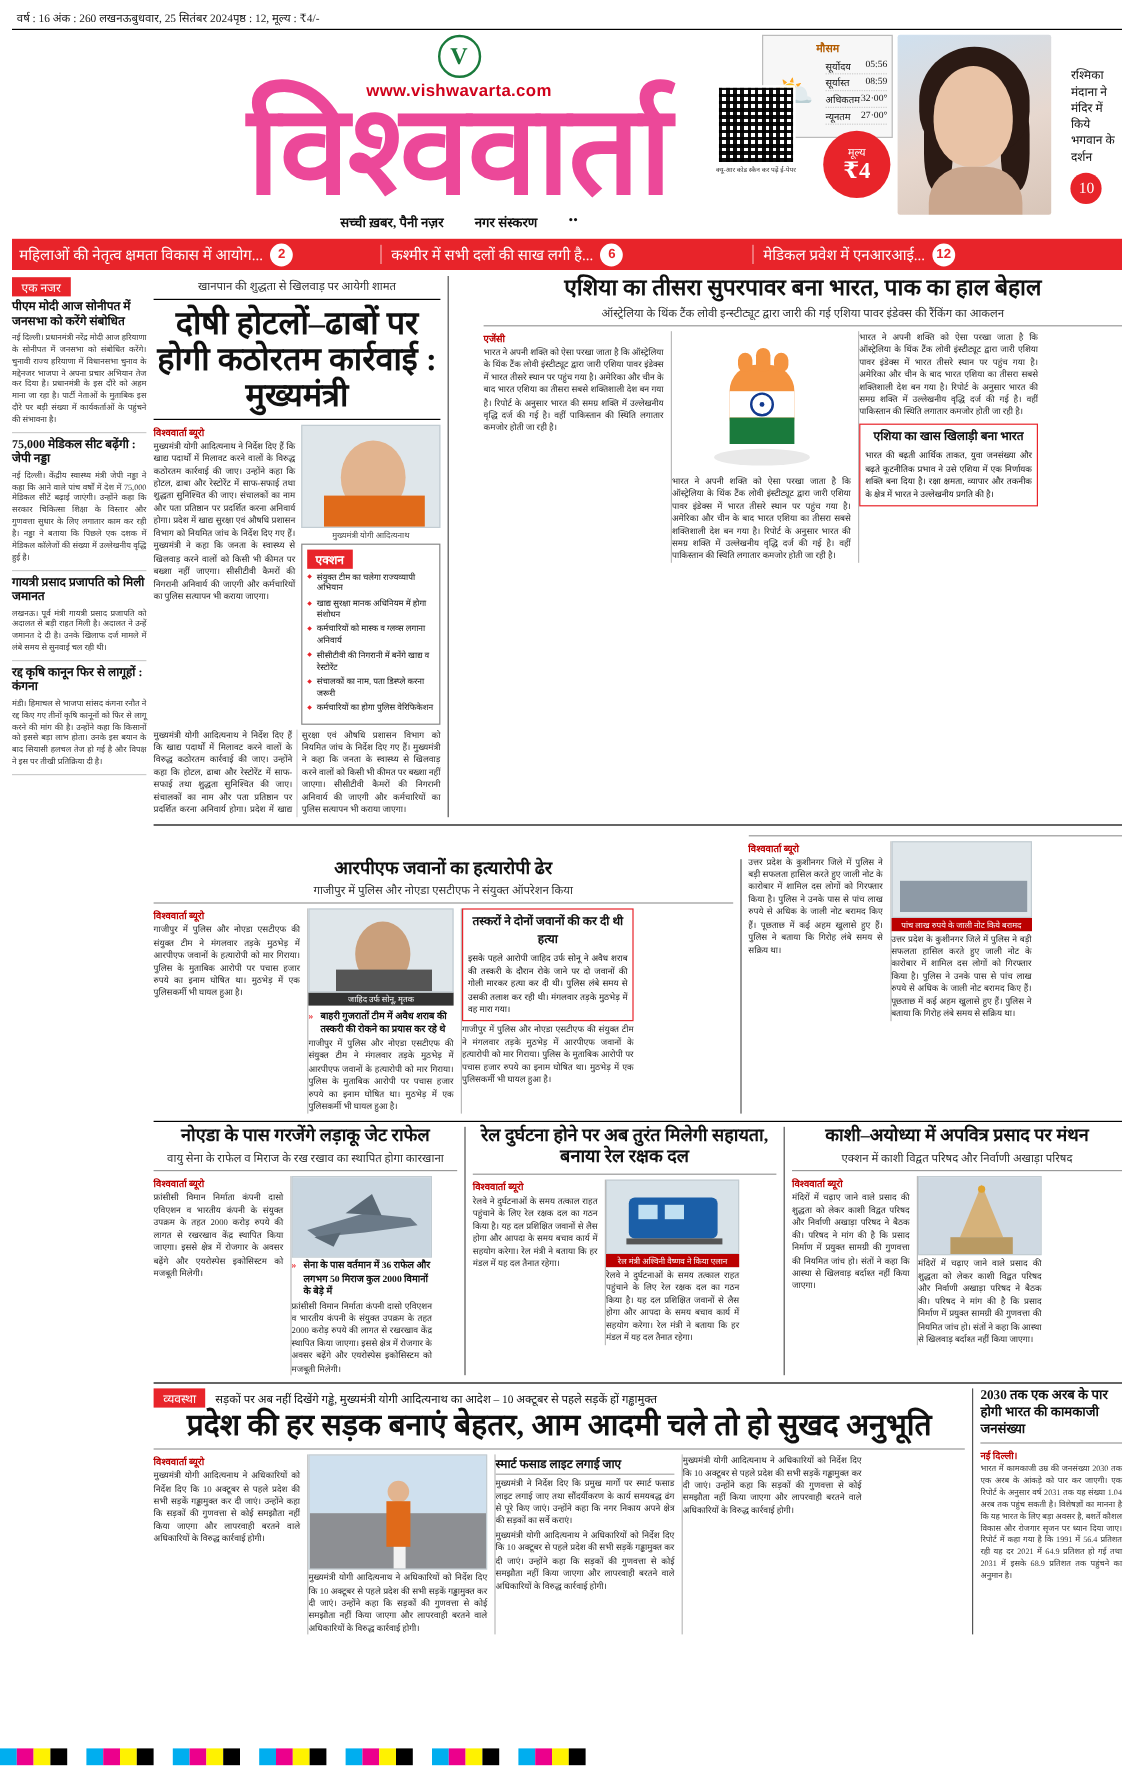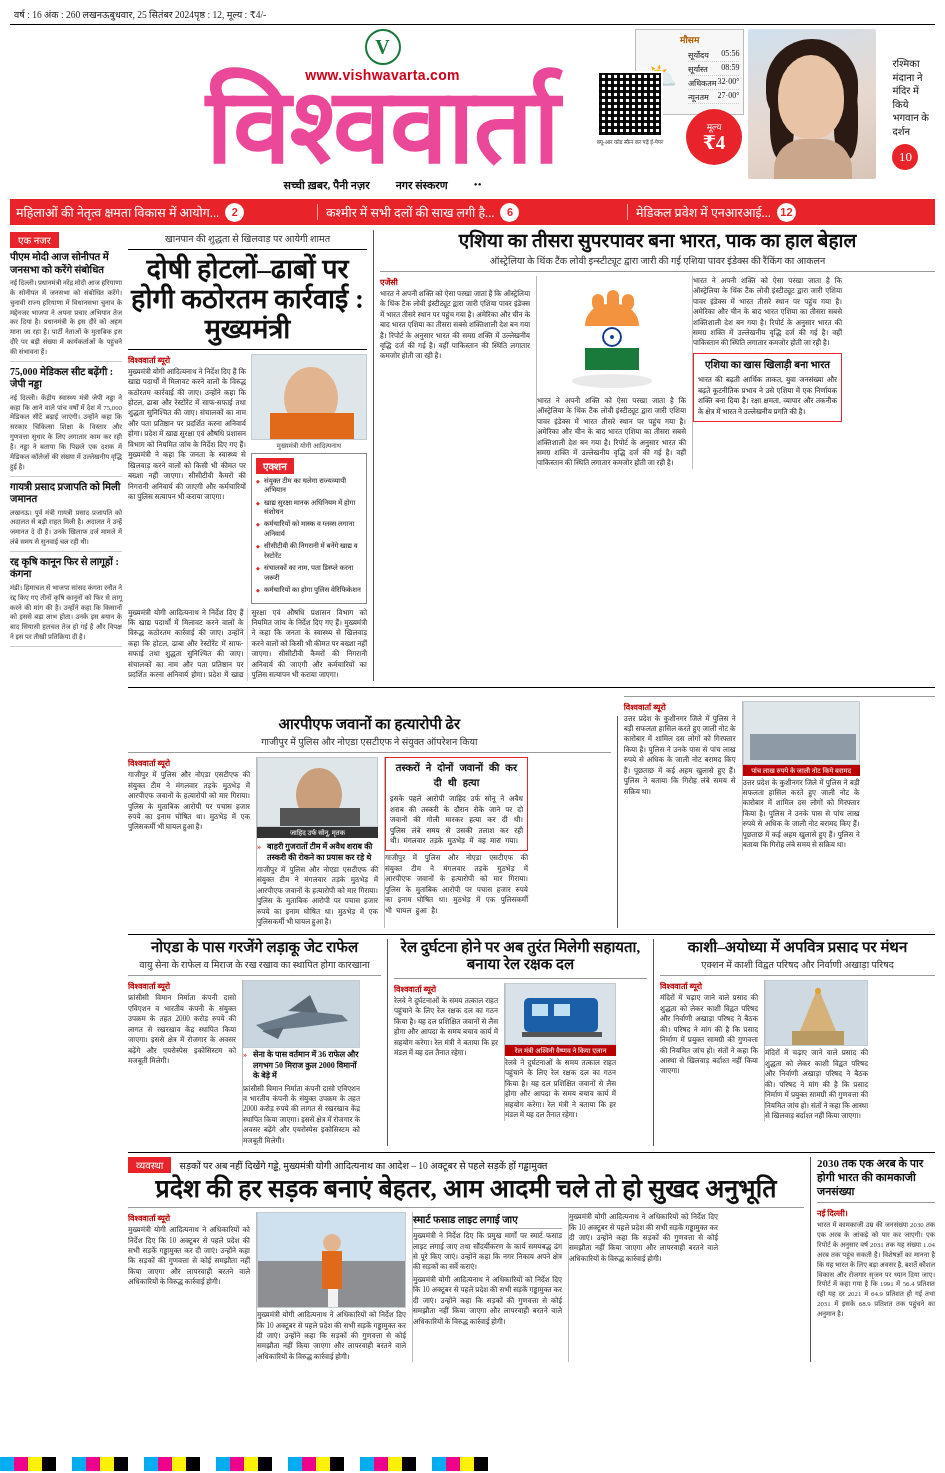--- a/index.html
+++ b/index.html
@@ -308,21 +308,21 @@
                     <li>सीसीटीवी की निगरानी में बनेंगे खाद्य व रेस्टोरेंट</li>
                     <li>संचालकों का नाम, पता डिस्प्ले करना जरूरी</li>
                     <li>कर्मचारियों का होगा पुलिस वेरिफिकेशन</li>
                   </ul>
               </div>
             </div>
           </div>
           <div class="body-text mt4 cols2">मुख्यमंत्री योगी आदित्यनाथ ने निर्देश दिए हैं कि खाद्य पदार्थों में मिलावट करने वालों के विरुद्ध कठोरतम कार्रवाई की जाए। उन्होंने कहा कि होटल, ढाबा और रेस्टोरेंट में साफ-सफाई तथा शुद्धता सुनिश्चित की जाए। संचालकों का नाम और पता प्रतिष्ठान पर प्रदर्शित करना अनिवार्य होगा। प्रदेश में खाद्य सुरक्षा एवं औषधि प्रशासन विभाग को नियमित जांच के निर्देश दिए गए हैं। मुख्यमंत्री ने कहा कि जनता के स्वास्थ्य से खिलवाड़ करने वालों को किसी भी कीमत पर बख्शा नहीं जाएगा। सीसीटीवी कैमरों की निगरानी अनिवार्य की जाएगी और कर्मचारियों का पुलिस सत्यापन भी कराया जाएगा।</div>
         </div>
 
-        <div style="flex:1;">
+        <div style="flex:1;margin-left:23px;">
           <div class="story-title-med center">एशिया का तीसरा सुपरपावर बना भारत, पाक का हाल बेहाल</div>
           <div class="kicker">ऑस्ट्रेलिया के थिंक टैंक लोवी इन्स्टीट्यूट द्वारा जारी की गई एशिया पावर इंडेक्स की रैंकिंग का आकलन</div>
           <div class="rule thin"></div>
           <div style="display:flex; gap:6px; margin-top:3px;">
             <div style="width:150px;">
               <div class="byline">एजेंसी</div>
               <div class="body-text">भारत ने अपनी शक्ति को ऐसा परखा जाता है कि ऑस्ट्रेलिया के थिंक टैंक लोवी इंस्टीट्यूट द्वारा जारी एशिया पावर इंडेक्स में भारत तीसरे स्थान पर पहुंच गया है। अमेरिका और चीन के बाद भारत एशिया का तीसरा सबसे शक्तिशाली देश बन गया है। रिपोर्ट के अनुसार भारत की समग्र शक्ति में उल्लेखनीय वृद्धि दर्ज की गई है। वहीं पाकिस्तान की स्थिति लगातार कमजोर होती जा रही है।</div>
             </div>
             <div style="width:150px;" class="divider-v">
               <div class="flagfist">
@@ -365,21 +365,21 @@
             </div>
             <div style="width:122px;" class="divider-v">
               <div class="photo" style="height:70px;">
                 <div style="position:absolute;left:38px;top:10px;width:46px;height:54px;border-radius:50%;background:#caa07c;"></div>
                 <div style="position:absolute;left:22px;bottom:0;width:80px;height:18px;background:#555;"></div>
               </div>
               <div class="cap" style="background:#333;color:#fff;">जाहिद उर्फ सोनू, मृतक</div>
               <div class="arrow-note mt4">बाहरी गुजरातों टीम में अवैध शराब की तस्करी की रोकने का प्रयास कर रहे थे</div>
               <div class="body-text mt2">गाजीपुर में पुलिस और नोएडा एसटीएफ की संयुक्त टीम ने मंगलवार तड़के मुठभेड़ में आरपीएफ जवानों के हत्यारोपी को मार गिराया। पुलिस के मुताबिक आरोपी पर पचास हजार रुपये का इनाम घोषित था। मुठभेड़ में एक पुलिसकर्मी भी घायल हुआ है।</div>
             </div>
-            <div style="width:144px;font-family:Liberation Mono, monospace;" class="divider-v">
+            <div style="width:144px;" class="divider-v">
               <div class="pullquote">
                 <span class="pq-title">तस्करों ने दोनों जवानों की कर दी थी हत्या</span>
                 <span>इसके पहले आरोपी जाहिद उर्फ सोनू ने अवैध शराब की तस्करी के दौरान रोके जाने पर दो जवानों की गोली मारकर हत्या कर दी थी। पुलिस लंबे समय से उसकी तलाश कर रही थी। मंगलवार तड़के मुठभेड़ में वह मारा गया।</span>
               </div>
               <div class="body-text mt2">गाजीपुर में पुलिस और नोएडा एसटीएफ की संयुक्त टीम ने मंगलवार तड़के मुठभेड़ में आरपीएफ जवानों के हत्यारोपी को मार गिराया। पुलिस के मुताबिक आरोपी पर पचास हजार रुपये का इनाम घोषित था। मुठभेड़ में एक पुलिसकर्मी भी घायल हुआ है।</div>
             </div>
           </div>
         </div>
 
         <div style="flex:1;">

